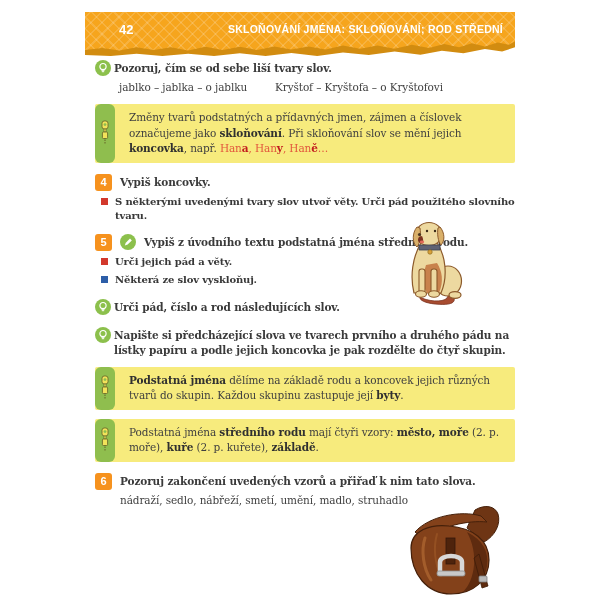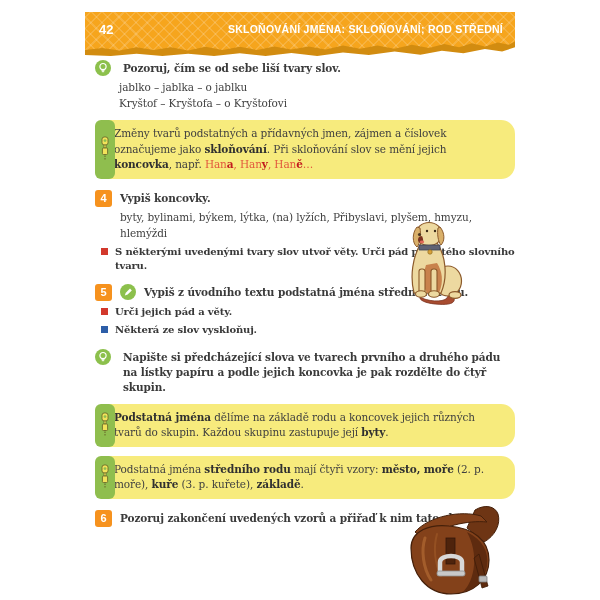--- a/index.html
+++ b/index.html
@@ -10,34 +10,34 @@
   .band-wrap{position:absolute;left:85px;top:12px;width:430px;height:46px;}
   .band-back{position:absolute;left:0;right:0;top:0;height:44px;background:#d28c10;
     clip-path:polygon(0 0,100% 0,100% 80%,97% 90%,93% 84%,88% 94%,83% 88%,78% 97%,72% 90%,66% 98%,60% 92%,54% 100%,48% 93%,42% 100%,36% 94%,30% 100%,24% 95%,18% 100%,12% 95%,6% 100%,0 98%);}
   .band-front{position:absolute;left:0;right:0;top:0;height:40px;background:#f6a51d;
     background-image:
       repeating-linear-gradient(45deg,rgba(255,255,255,.15) 0 1.5px,rgba(255,255,255,0) 1.5px 8px),
       repeating-linear-gradient(-45deg,rgba(255,255,255,.15) 0 1.5px,rgba(255,255,255,0) 1.5px 8px);
     clip-path:polygon(0 0,100% 0,100% 74%,98.5% 82%,96% 76%,93% 86%,90% 78%,87% 88%,83.5% 80%,80% 90%,76% 82%,72% 92%,68% 84%,64% 92%,60% 84%,56% 94%,52% 86%,48% 94%,44% 86%,40% 95%,36% 87%,32% 95%,28% 87%,24% 96%,20% 88%,16% 95%,12% 88%,8% 96%,4% 90%,0 95%);}
   .band-content{position:absolute;left:0;right:0;top:0;height:34px;display:flex;
     align-items:center;justify-content:space-between;padding:0 12px 0 14px;}
-  .page-number{color:#fff;font-weight:bold;font-size:13px;}
+  .page-number{color:#fff;font-weight:bold;font-size:13px;padding-left:20px;}
   .page-title{color:#fff;font-weight:bold;font-size:10.5px;letter-spacing:.25px;}
 
   
   .content{position:absolute;left:95px;top:61px;width:420px;}
-  .task-row{display:flex;align-items:flex-start;gap:12px;}
+  .task-row{display:flex;align-items:flex-start;gap:3px;}
   .circle-icon{width:16px;height:16px;flex:0 0 16px;margin-top:-1px;}
   .instr{font-family:"DejaVu Serif",serif;font-weight:bold;font-size:10.5px;line-height:15px;color:#3a3a3a;letter-spacing:-0.1px;}
-  .serif{font-family:"DejaVu Serif",serif;font-size:10.5px;line-height:16px;color:#3f3f3f;letter-spacing:-0.1px;flex-direction:column;}
+  .serif{font-family:"DejaVu Serif",serif;font-size:10.5px;line-height:16px;color:#3f3f3f;letter-spacing:-0.1px;}
   .examples{display:flex;margin:3px 0 0 24px;}
   .example-left{width:156px;}
 
-  .info-box{position:relative;margin-top:9px;background:#f7eb7d;border-radius:14px;
-    padding:6px 10px 6px 19px;font-family:"DejaVu Serif",serif;font-size:10.5px;
+  .info-box{position:relative;margin-top:9px;background:#f7eb7d;border-radius:2px;
+    padding:6px 10px 6px 34px;font-family:"DejaVu Serif",serif;font-size:10.5px;
     line-height:15.5px;color:#3f3f3f;letter-spacing:-0.1px;}
   .info-tab{position:absolute;left:0;top:0;bottom:0;width:20px;background:#8fbe4e;
     border-radius:6px;display:flex;align-items:center;justify-content:center;}
   .seg-b{font-weight:bold;color:#303030;}
   .seg-stem{color:#e2573d;}
   .seg-end{color:#c11b1e;font-weight:bold;}
 
   .numbered{display:flex;align-items:flex-start;gap:8px;margin-top:12px;}
   .num-badge{width:17px;height:17px;background:#f6921e;color:#fff;font-weight:bold;
     font-size:11px;display:flex;align-items:center;justify-content:center;border-radius:3px;
@@ -94,21 +94,20 @@
           <path d="M6 19.5 v5" stroke="#6b6b2a" stroke-width="1.1" stroke-dasharray="1.4 1.1"></path>
         </svg>
       </div>
       <div><span>Změny tvarů podstatných a přídavných jmen, zájmen a číslovek označujeme jako </span><span class="seg-b">skloňování</span><span>. Při skloňování slov se mění jejich </span><span class="seg-b">koncovka</span><span>, např. </span><span class="seg-stem">Han</span><span class="seg-end">a</span><span class="seg-stem">, </span><span class="seg-stem">Han</span><span class="seg-end">y</span><span class="seg-stem">, </span><span class="seg-stem">Han</span><span class="seg-end">ě</span><span class="seg-stem">…</span></div>
     </div>
 
     <div class="numbered">
       <div class="num-badge">4</div>
       <div class="instr">Vypiš koncovky.</div>
     </div>
-    <div class="sub serif">byty, bylinami, býkem, lýtka, (na) lyžích, Přibyslavi, plyšem, hmyzu, hlemýždi</div>
     <div class="bullet-row">
       <div class="bullet red"></div>
       <div class="bullet-text">S některými uvedenými tvary slov utvoř věty. Urči pád použitého slovního tvaru.</div>
     </div>
 
     <div class="numbered">
       <div class="num-badge">5</div>
       <svg class="circle-icon" viewBox="0 0 16 16">
         <circle cx="8" cy="8" r="8" fill="#8cc04c"></circle>
         <path d="M4.8 11.6 l1-2.8 4.2-4.2 1.8 1.8 -4.2 4.2 -2.8 1 z" fill="#fff"></path>
@@ -117,20 +116,28 @@
     </div>
     <div class="bullet-row">
       <div class="bullet red"></div>
       <div class="bullet-text">Urči jejich pád a věty.</div>
     </div>
     <div class="bullet-row">
       <div class="bullet blue"></div>
       <div class="bullet-text">Některá ze slov vyskloňuj.</div>
     </div>
 
+    <div class="task-row mt14">
+      <svg class="circle-icon" viewBox="0 0 16 16">
+        <circle cx="8" cy="8" r="8" fill="#8cc04c"></circle>
+        <circle cx="8" cy="6.6" r="3.1" fill="none" stroke="#fff" stroke-width="1.2"></circle>
+        <path d="M6.8 10.3 h2.4 M7.2 11.7 h1.6" stroke="#fff" stroke-width="1" fill="none" stroke-linecap="round"></path>
+      </svg>
+      <div class="instr">Urči pád, číslo a rod následujících slov.</div>
+    </div>
 
     <div class="task-row mt14">
       <svg class="circle-icon" viewBox="0 0 16 16">
         <circle cx="8" cy="8" r="8" fill="#8cc04c"></circle>
         <circle cx="8" cy="6.6" r="3.1" fill="none" stroke="#fff" stroke-width="1.2"></circle>
         <path d="M6.8 10.3 h2.4 M7.2 11.7 h1.6" stroke="#fff" stroke-width="1" fill="none" stroke-linecap="round"></path>
       </svg>
       <div class="instr">Napište si předcházející slova ve tvarech prvního a druhého pádu na lístky papíru a podle jejich koncovka je pak rozdělte do čtyř skupin.</div>
     </div>
 
@@ -150,27 +157,28 @@
     <div class="info-box">
       <div class="info-tab">
         <svg width="12" height="26" viewBox="0 0 12 26">
           <rect x="3" y="1" width="6" height="8" rx="2.2" fill="#f2e25a" stroke="#6b6b2a" stroke-width="0.9"></rect>
           <circle cx="6" cy="4.6" r="1.4" fill="#8fbe4e"></circle>
           <rect x="5" y="9" width="2" height="3" fill="#f2e25a" stroke="#6b6b2a" stroke-width="0.7"></rect>
           <rect x="3.4" y="12" width="5.2" height="6.5" rx="1" fill="#f2e25a" stroke="#6b6b2a" stroke-width="0.9"></rect>
           <path d="M6 19.5 v5" stroke="#6b6b2a" stroke-width="1.1" stroke-dasharray="1.4 1.1"></path>
         </svg>
       </div>
-      <div><span>Podstatná jména </span><span class="seg-b">středního rodu</span><span> mají čtyři vzory: </span><span class="seg-b">město, moře</span><span> (2. p. moře), </span><span class="seg-b">kuře</span><span> (3. p. kuřete), </span><span class="seg-b">základě</span><span>.</span></div>
+      <div><span>Podstatná jména </span><span class="seg-b">středního rodu</span><span> mají čtyři vzory: </span><span class="seg-b">město, moře</span><span> (2. p. moře), </span><span class="seg-b">kuře</span><span> (2. p. kuřete), </span><span class="seg-b">základě</span><span>.</span></div>
     </div>
 
     <div class="numbered">
       <div class="num-badge">6</div>
       <div class="instr">Pozoruj zakončení uvedených vzorů a přiřaď k nim tato slova.</div>
     </div>
+    <div class="sub serif">nádraží, sedlo, nábřeží, smetí, umění, madlo, struhadlo</div>
 
   </div>
 
   <svg id="dog" class="illu" viewBox="0 0 88 84">
     <path d="M56 70 C66 80 62 85 42 83 C32 82 26 79 27 76 C33 80 50 82 54 77 C57 73 52 68 50 66 Z" fill="#a84c30" stroke="#7a3220" stroke-width="0.8"></path>
     <ellipse cx="55" cy="60" rx="13.5" ry="15" fill="#edd9a0" stroke="#8c5a2b" stroke-width="1.2"></ellipse>
     <ellipse cx="62" cy="74" rx="6" ry="3.4" fill="#edd9a0" stroke="#8c5a2b" stroke-width="1.2"></ellipse>
     <path d="M29 20 C19 36 17 56 21 72 L48 72 C55 56 53 34 43 20 Z" fill="#edd9a0" stroke="#8c5a2b" stroke-width="1.2"></path>
     <path d="M33 44 C29 56 30 66 34 72 L46 72 C51 60 49 50 44 42 Z" fill="#c8824c"></path>
     <rect x="26" y="48" width="6" height="24" rx="2.5" fill="#edd9a0" stroke="#8c5a2b" stroke-width="1.1"></rect>

